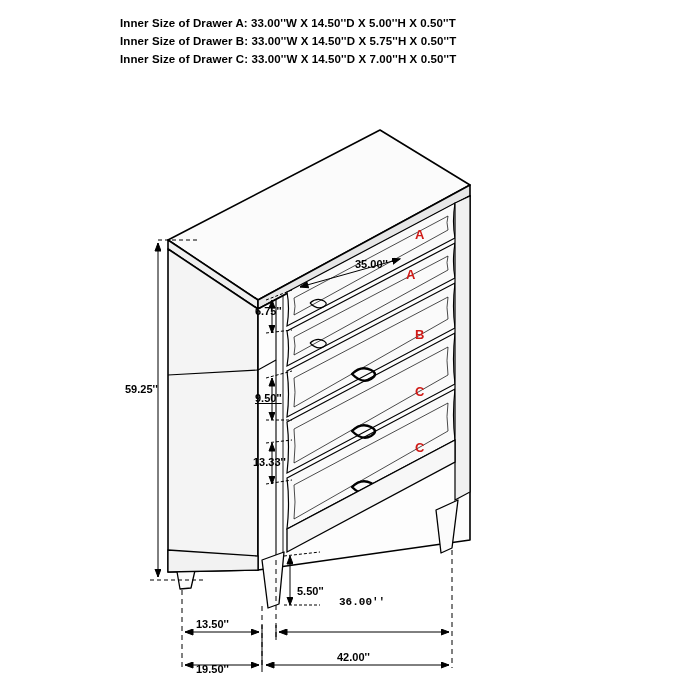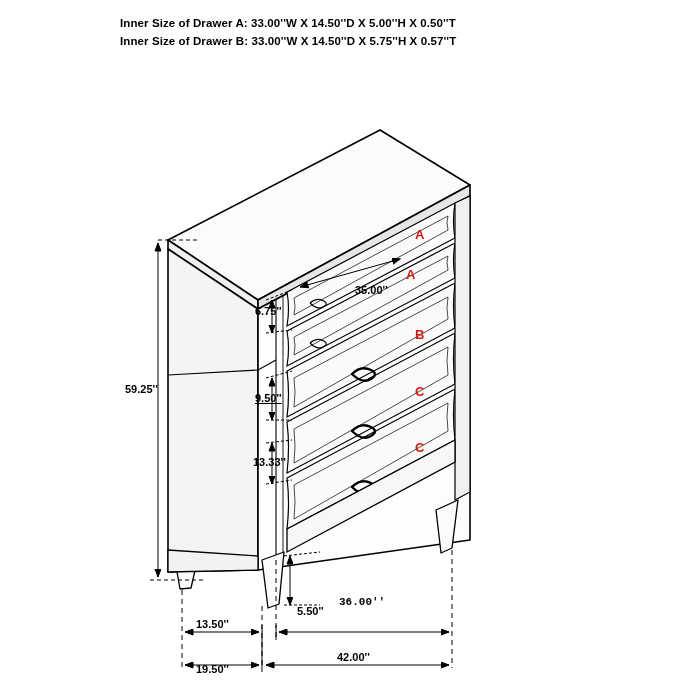--- a/index.html
+++ b/index.html
@@ -55,21 +55,22 @@
     white-space: nowrap;
   }
 </style>
 </head>
 <body>
 
 <div id="stage">
 
   <div class="spec-block">
     <div class="spec-line">Inner Size of Drawer  A: 33.00''W X 14.50''D X 5.00''H X 0.50''T</div>
-    <div class="spec-line">Inner Size of Drawer B: 33.00''W X 14.50''D X 5.75''H X 0.57''T</div>
+    <div class="spec-line">Inner Size of Drawer B: 33.00''W X 14.50''D X 5.75''H X 0.50''T</div>
+    <div class="spec-line">Inner Size of Drawer C: 33.00''W X 14.50''D X 7.00''H X 0.50''T</div>
   </div>
 
   <svg class="diagram" viewBox="0 0 700 700">
 
     <g fill="#ffffff" stroke="#000000" stroke-width="1.6" stroke-linejoin="round">
 
       <polygon points="168,240 380,130 470,185 258,300" fill="#fbfbfb"></polygon>
       <polygon points="168,240 258,300 258,309 168,249" fill="#efefef"></polygon>
       <polygon points="258,300 470,185 470,196 258,309" fill="#e6e6e6"></polygon>
 
@@ -173,25 +174,25 @@
       <line x1="185" y1="665" x2="259" y2="665" marker-start="url(#arrS)" marker-end="url(#arr)"></line>
 
       <line x1="266" y1="665" x2="449" y2="665" marker-start="url(#arrS)" marker-end="url(#arr)"></line>
 
       <line x1="262" y1="625" x2="262" y2="672"></line>
       <line x1="276" y1="625" x2="276" y2="640"></line>
     </g>
   </svg>
 
   <div class="dim-label" style="left:125px; top:383px;text-align:right;">59.25''</div>
-  <div class="dim-label" style="left:355px; top:258px;margin-top:26px;">35.00''</div>
+  <div class="dim-label" style="left:355px; top:258px;">35.00''</div>
   <div class="dim-label" style="left:255px; top:305px;">6.75''</div>
   <div class="dim-label" style="left:255px; top:392px;text-decoration:underline;">9.50''</div>
   <div class="dim-label" style="left:253px; top:456px;">13.33''</div>
-  <div class="dim-label" style="left:297px; top:605px;">5.50''</div>
+  <div class="dim-label" style="left:297px; top:585px;">5.50''</div>
   <div class="dim-label" style="left:196px; top:618px;">13.50''</div>
   <div class="dim-label" style="left:339px; top:596px;font-family:Liberation Mono, monospace;">36.00''</div>
   <div class="dim-label" style="left:196px; top:663px;">19.50''</div>
   <div class="dim-label" style="left:337px; top:651px;">42.00''</div>
 
   <div class="drawer-letter" style="left:415px; top:227px;">A</div>
   <div class="drawer-letter" style="left:406px; top:267px;">A</div>
   <div class="drawer-letter" style="left:415px; top:327px;">B</div>
   <div class="drawer-letter" style="left:415px; top:384px;">C</div>
   <div class="drawer-letter" style="left:415px; top:440px;">C</div>

